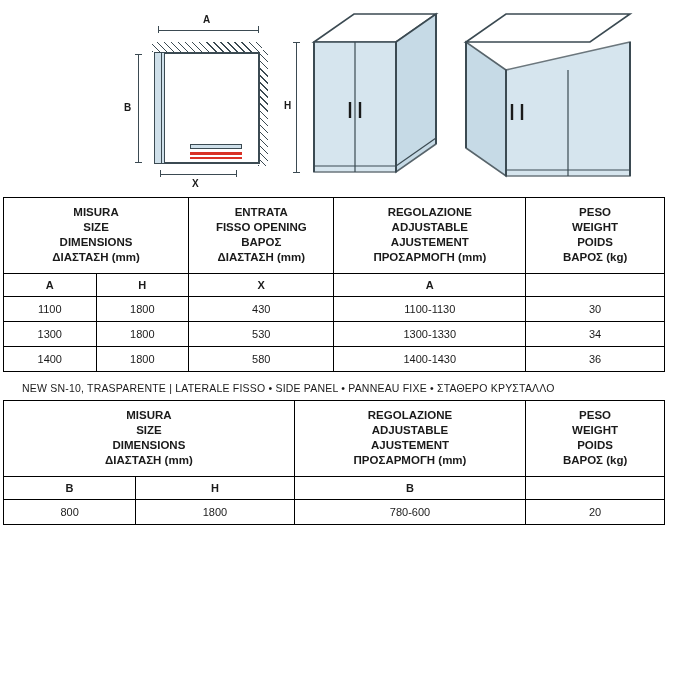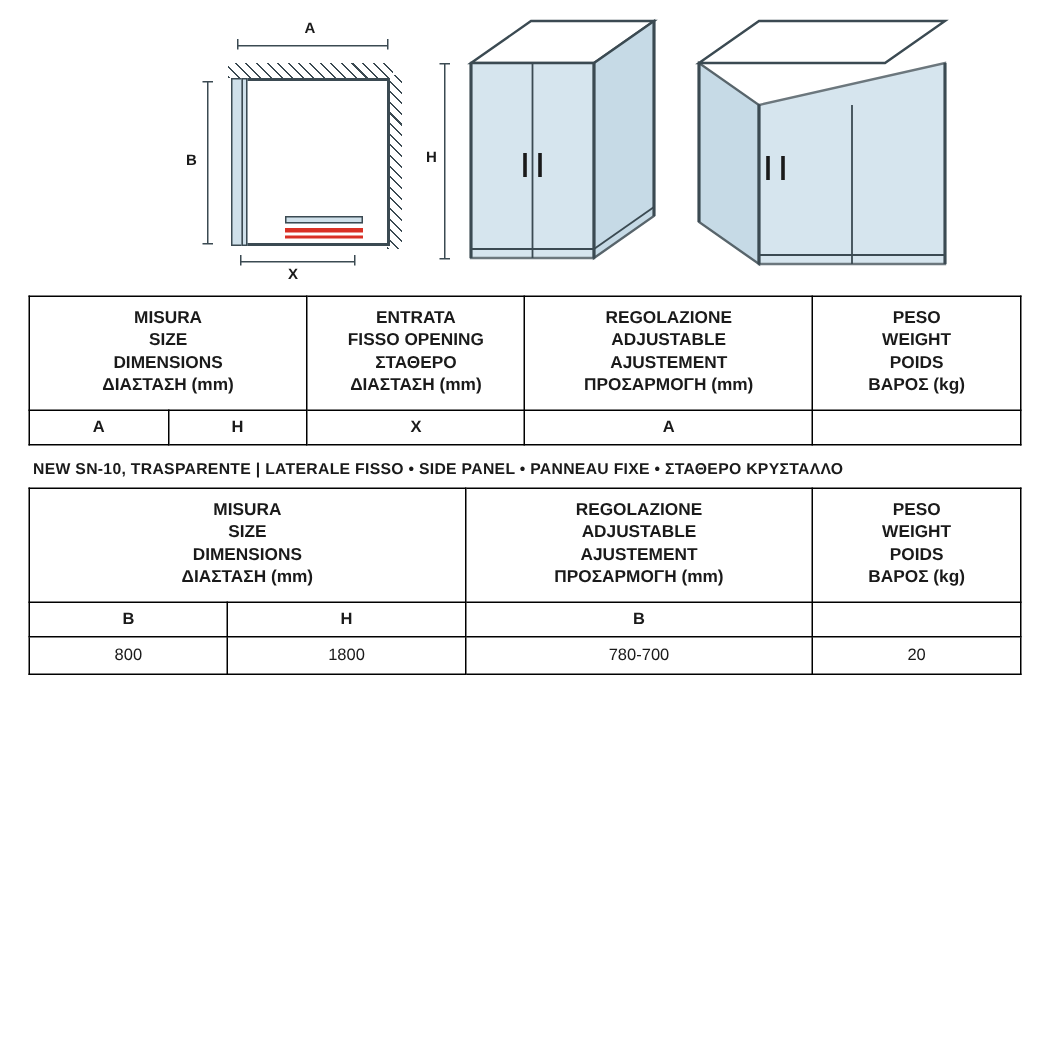--- a/index.html
+++ b/index.html
@@ -63,33 +63,33 @@
   .tick-v{position:absolute;width:1px;height:7px;background:#3b4a52;}
   .tick-h{position:absolute;height:1px;width:7px;background:#3b4a52;}
   .dlabel{position:absolute;font-size:10px;font-weight:bold;letter-spacing:.5px;}
 
   
   #d2{left:310px;top:8px;width:130px;height:180px;}
   
   #d3{left:460px;top:8px;width:175px;height:180px;}
 
   
-  table{border-collapse:collapse;width:662px;margin:0 19px;table-layout:fixed;}
+  table{border-collapse:collapse;width:662px;margin:0 3px;table-layout:fixed;}
   .tbl1{margin-top:2px;}
   td,th{border:1px solid #000;padding:0;text-align:center;vertical-align:middle;}
   .hdr-cell{
     font-size:11.5px;font-weight:bold;line-height:15px;padding:7px 2px 8px;
   }
   .hdr-cell .l1{font-weight:bold;}
   .hdr-cell .l2,.hdr-cell .l3,.hdr-cell .l4{font-weight:bold;}
   .sub-cell{font-size:11px;font-weight:bold;height:22px;}
   .data-cell{font-size:11px;height:24px;}
 
   .title-row{
-    font-size:10.5px;font-weight:bold;letter-spacing:.2px;
+    font-size:10.5px;font-weight:normal;letter-spacing:.2px;
     padding:10px 0 6px 22px;text-align:left;
   }
 </style>
 </head>
 <body>
 
 <div class="page">
 
   <div class="diagrams">
 
@@ -181,21 +181,21 @@
       <tr>
         <td class="hdr-cell" colspan="2">
           <div class="l1">MISURA</div>
           <div class="l2">SIZE</div>
           <div class="l3">DIMENSIONS</div>
           <div class="l4">ΔΙΑΣΤΑΣΗ (mm)</div>
         </td>
         <td class="hdr-cell">
           <div class="l1">ENTRATA</div>
           <div class="l2">FISSO OPENING</div>
-          <div class="l3">ΣΤΑΘΕΡΟ</div>
+          <div class="l3">ΒΑΡΟΣ</div>
           <div class="l4">ΔΙΑΣΤΑΣΗ (mm)</div>
         </td>
         <td class="hdr-cell">
           <div class="l1">REGOLAZIONE</div>
           <div class="l2">ADJUSTABLE</div>
           <div class="l3">AJUSTEMENT</div>
           <div class="l4">ΠΡΟΣΑΡΜΟΓΗ (mm)</div>
         </td>
         <td class="hdr-cell">
           <div class="l1">PESO</div>
@@ -205,20 +205,41 @@
         </td>
       </tr>
       <tr>
         <td class="sub-cell">A</td>
         <td class="sub-cell">H</td>
         <td class="sub-cell">X</td>
         <td class="sub-cell">A</td>
         <td class="sub-cell"></td>
       </tr>
 
+      <tr>
+        <td class="data-cell">1100</td>
+        <td class="data-cell">1800</td>
+        <td class="data-cell">430</td>
+        <td class="data-cell">1100-1130</td>
+        <td class="data-cell">30</td>
+      </tr>
+      <tr>
+        <td class="data-cell">1300</td>
+        <td class="data-cell">1800</td>
+        <td class="data-cell">530</td>
+        <td class="data-cell">1300-1330</td>
+        <td class="data-cell">34</td>
+      </tr>
+      <tr>
+        <td class="data-cell">1400</td>
+        <td class="data-cell">1800</td>
+        <td class="data-cell">580</td>
+        <td class="data-cell">1400-1430</td>
+        <td class="data-cell">36</td>
+      </tr>
     </tbody>
   </table>
 
   <div class="title-row">NEW SN-10, TRASPARENTE | LATERALE FISSO • SIDE PANEL • PANNEAU FIXE • ΣΤΑΘΕΡΟ ΚΡΥΣΤΑΛΛΟ</div>
 
   <table class="tbl2">
     <colgroup>
       <col style="width:20%">
         <col style="width:24%">
         <col style="width:35%">
@@ -247,19 +268,19 @@
       </tr>
       <tr>
         <td class="sub-cell">B</td>
         <td class="sub-cell">H</td>
         <td class="sub-cell">B</td>
         <td class="sub-cell"></td>
       </tr>
       <tr>
         <td class="data-cell">800</td>
         <td class="data-cell">1800</td>
-        <td class="data-cell">780-700</td>
+        <td class="data-cell">780-600</td>
         <td class="data-cell">20</td>
       </tr>
     </tbody>
   </table>
 
 </div>
 
 </body></html>

